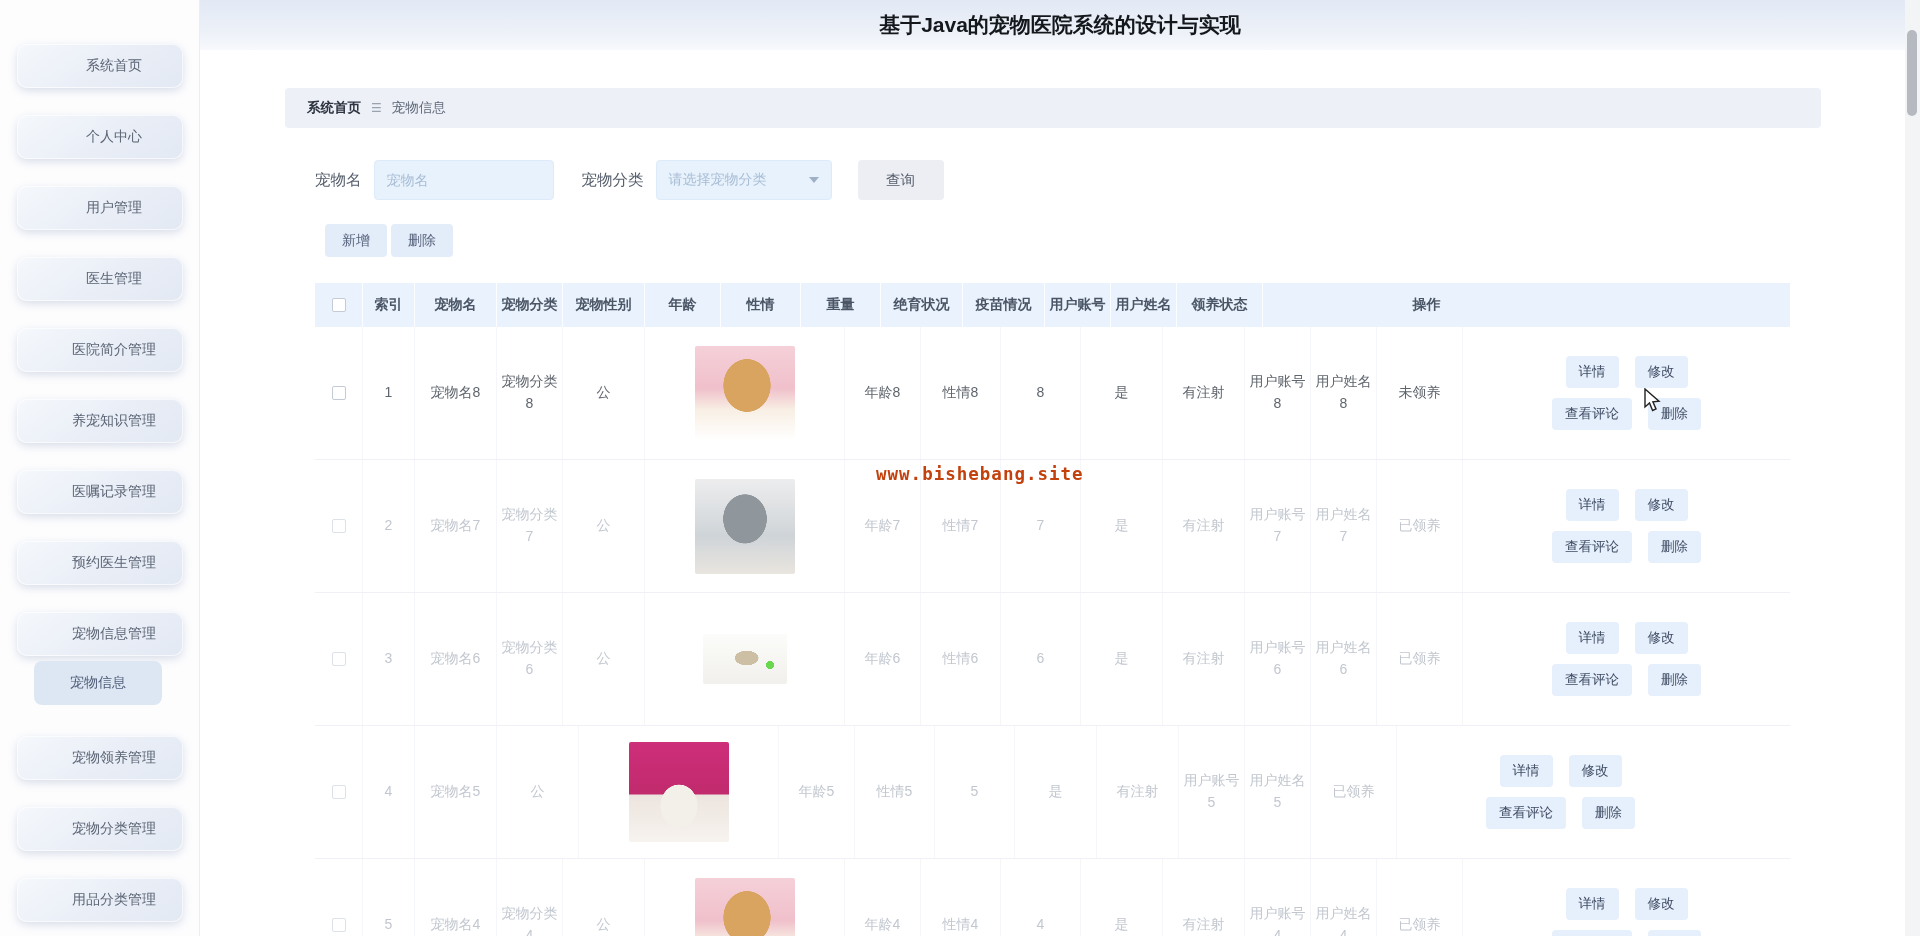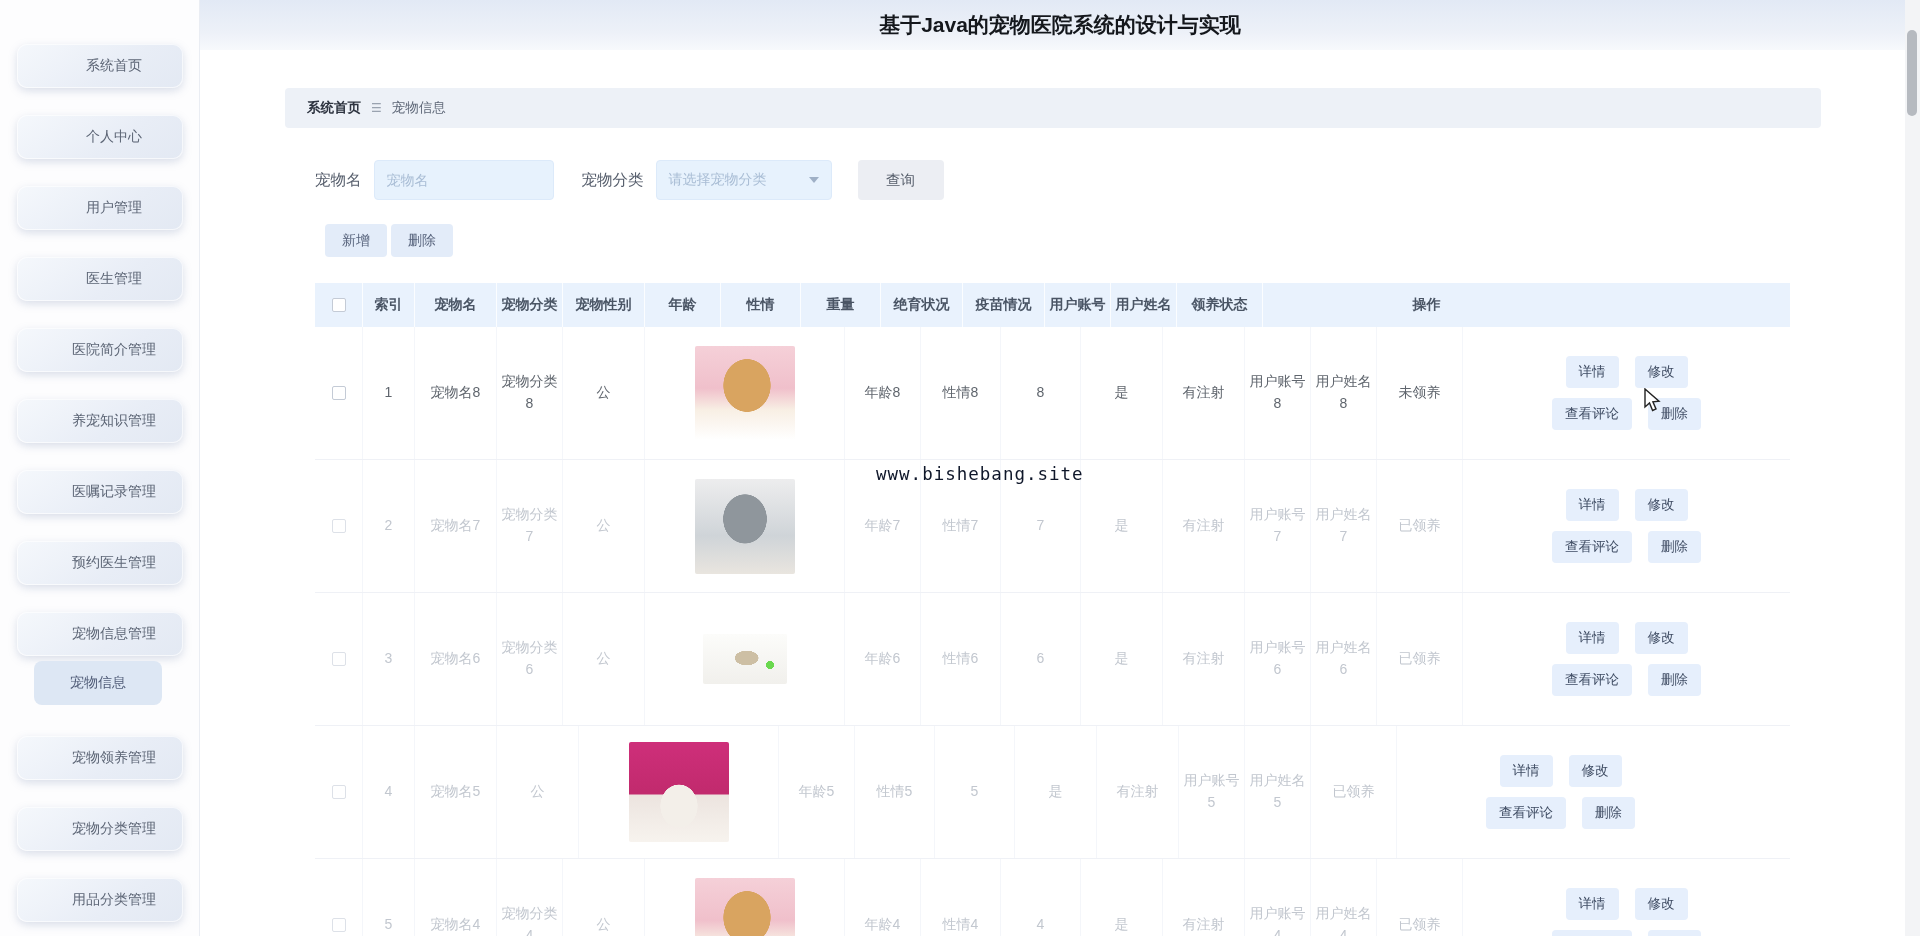--- a/index.html
+++ b/index.html
@@ -115,22 +115,22 @@
   
   .act-wrap { display:flex; flex-direction:column; gap:10px; align-items:center; }
   .act-line { display:flex; gap:16px; justify-content:center; }
   .btn-act {
     height:32px; padding:0 13px; background:#e6effc; border:none; border-radius:4px;
     font-size:13.5px; color:#3f4c63; cursor:pointer; white-space:nowrap;
   }
   
   #watermark {
     position:absolute; left:676px; top:464px; z-index:5;
-    font-family:"DejaVu Sans Mono", monospace; font-size:17.5px; font-weight:normal;
-    color:#0f172a; letter-spacing:1px;
+    font-family:"DejaVu Sans Mono", monospace; font-size:17.5px; font-weight:bold;
+    color:#c2410c; letter-spacing:1px;
   }
   #scrollbar {
     position:absolute; right:0; top:0; width:15px; height:936px; background:#f3f4f6; z-index:6;
   }
   #scrollbar .thumb { position:absolute; left:2px; top:30px; width:10px; height:86px;
     background:#b6bac0; border-radius:5px; }
   #cursor { position:absolute; left:1644px; top:388px; z-index:9; }
 </style>
 </head>
 <body>

